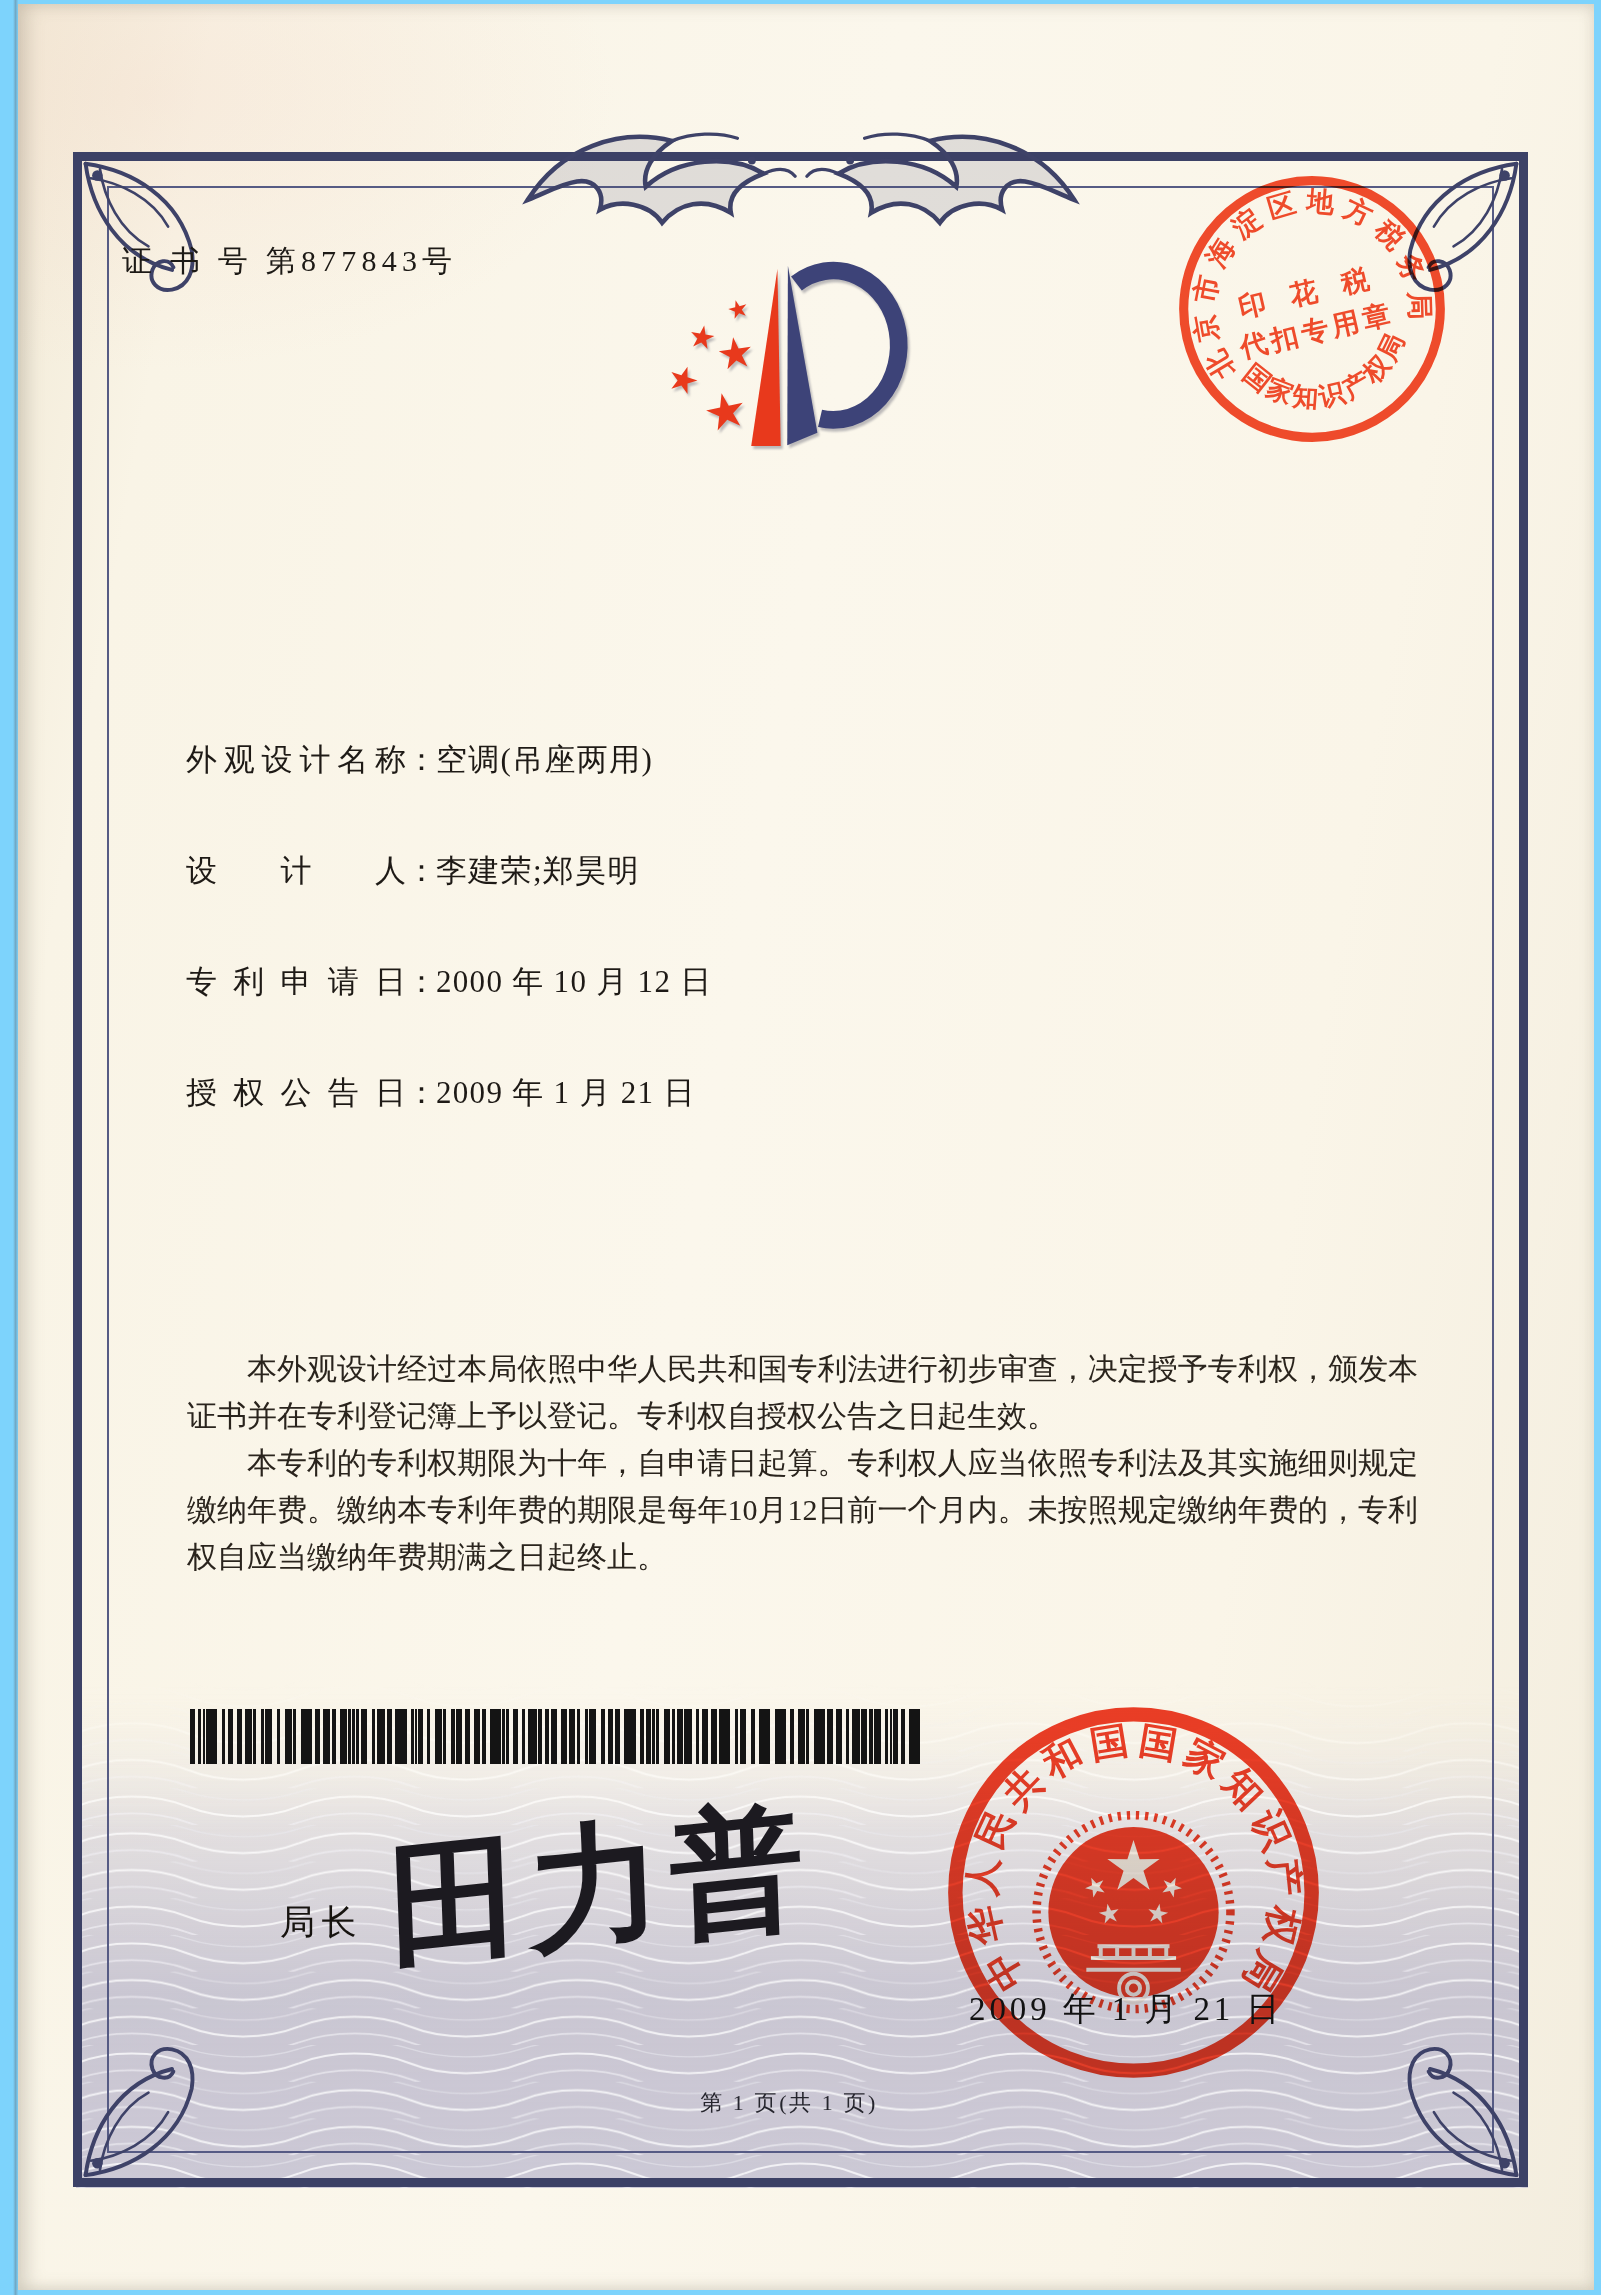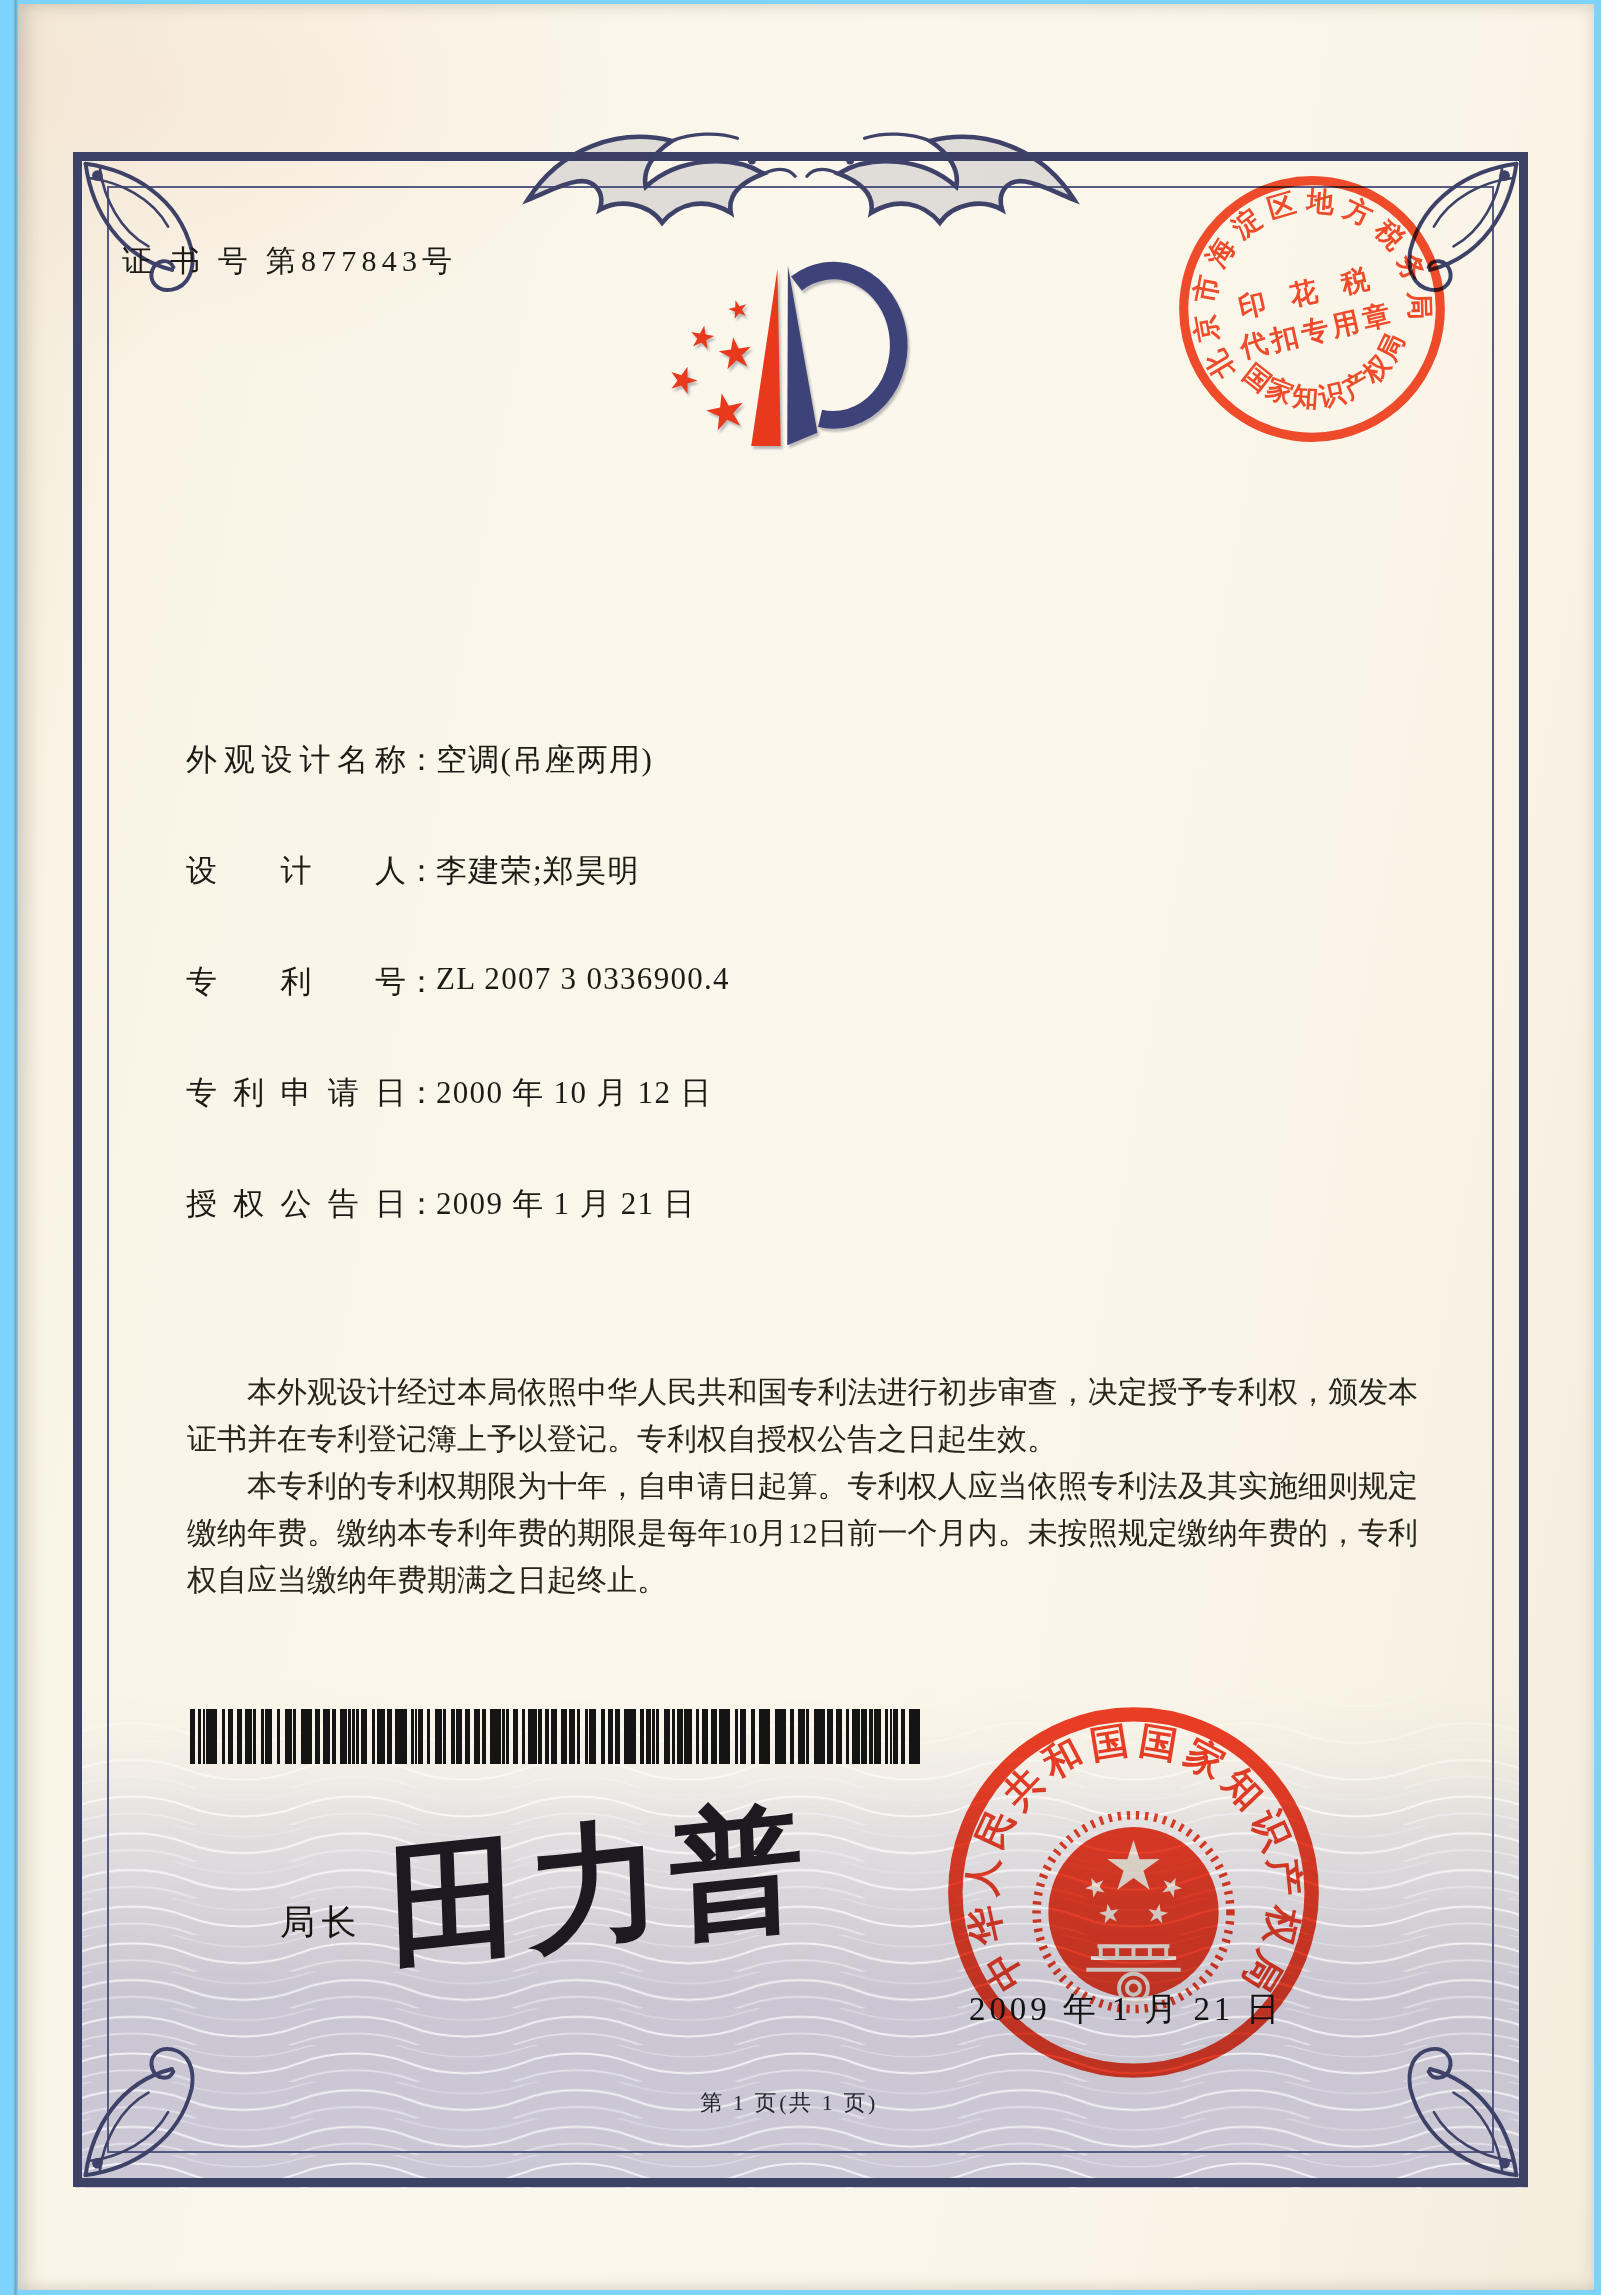--- a/index.html
+++ b/index.html
@@ -35,21 +35,21 @@
   .title{position:absolute;left:183px;top:482px;width:1134px;text-align:center;
         font-size:80px;font-weight:bold;letter-spacing:9.2px;color:#181512;}
   
   .fields{position:absolute;left:186px;top:699px;width:1245px;margin-top:40px;}
   .frow{position:relative;height:111px;font-size:31px;color:#1e1a16;}
   .frow .lbl{display:inline-block;width:220px;text-align:justify;text-align-last:justify;vertical-align:top;}
   .frow .col{display:inline-block;width:30px;vertical-align:top;}
   .frow .val{display:inline-block;vertical-align:top;letter-spacing:1.3px;}
   
   .bodytext{position:absolute;left:187px;top:1345px;width:1231px;font-size:30px;line-height:47px;
-        text-align:justify;color:#2a241d;margin-top:23px;}
+        text-align:justify;color:#2a241d;}
   .bodytext p{margin:0;text-indent:2em;}
   
   .barcode{position:absolute;left:190px;top:1709px;width:735px;height:55px;
         background-image:
           repeating-linear-gradient(90deg,#141414 0 3.3px,transparent 3.3px 7.9px),
           repeating-linear-gradient(90deg,#141414 0 2px,transparent 2px 12.5px),
           repeating-linear-gradient(90deg,#141414 0 4.6px,transparent 4.6px 19px);}
   
   .director{position:absolute;left:280px;top:1899px;font-size:35px;letter-spacing:6.6px;color:#16130f;}
   .signature{position:absolute;left:387px;top:1797px;font-size:134px;font-weight:bold;color:#1c1a20;
@@ -140,23 +140,20 @@
     <text x="220" y="268" text-anchor="middle" font-size="42" font-weight="bold" fill="#f23f1d" letter-spacing="6">代扣专用章</text>
   </svg>
 
 
   <div class="fields">
     <div class="frow">
       <span class="lbl">外观设计名称</span><span class="col">：</span><span class="val">空调(吊座两用)</span>
     </div>
     <div class="frow">
       <span class="lbl">设计人</span><span class="col">：</span><span class="val">李建荣;郑昊明</span>
-    </div>
-    <div class="frow">
-      <span class="lbl">专利号</span><span class="col">：</span><span class="val">ZL 2007 3 0336900.4</span>
     </div>
     <div class="frow">
       <span class="lbl">专利申请日</span><span class="col">：</span><span class="val">2000 年 10 月 12 日</span>
     </div>
     <div class="frow">
       <span class="lbl">授权公告日</span><span class="col">：</span><span class="val">2009 年 1 月 21 日</span>
     </div>
   </div>
 
   <div class="bodytext">

